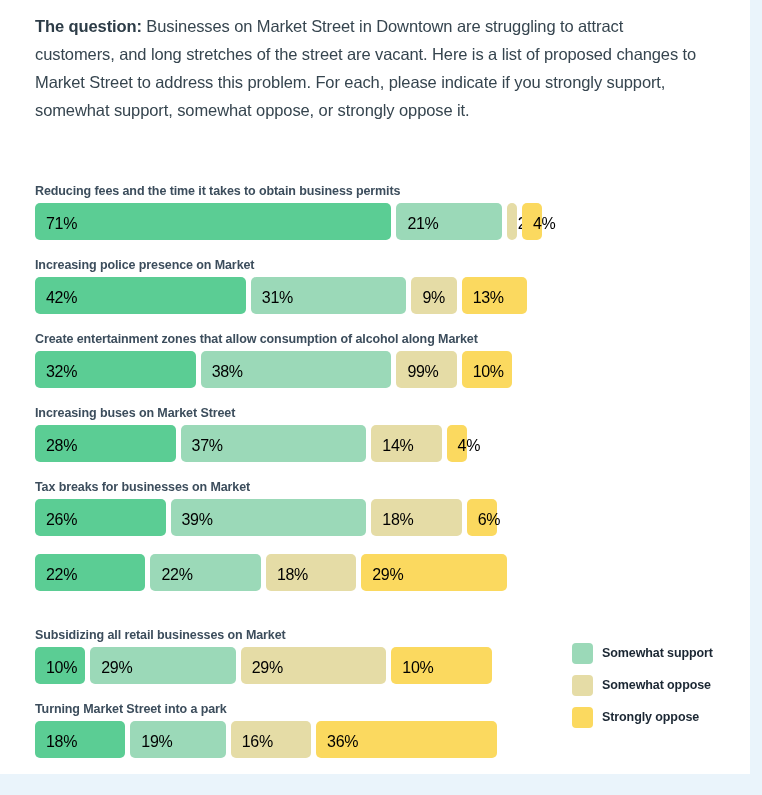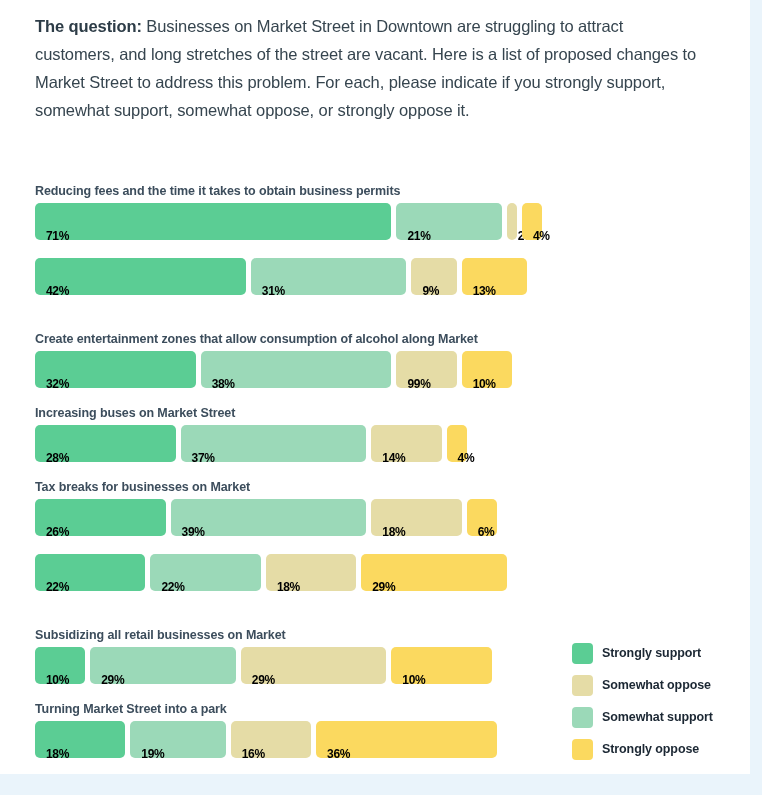--- a/index.html
+++ b/index.html
@@ -67,25 +67,25 @@
   }
   .seg {
     position: absolute;
     top: 0;
     height: 37px;
     border-radius: 5px;
     box-sizing: border-box;
   }
   .seg-label {
     position: absolute;
-    top: 15px;
+    top: 2px;
     height: 37px;
     line-height: 37px;
-    font-size: 12px;
-    font-weight: bold;
+    font-size: 16px;
+    font-weight: normal;
     color: #000000;
     white-space: nowrap;
     letter-spacing: -0.3px;
     pointer-events: none;
   }
 
   
   #legend {
     position: absolute;
     left: 572px;
@@ -134,20 +134,21 @@
           <div class="seg-label" style="left: 11px;">71%</div>
           <div class="seg" title="Somewhat support: 21%" style="left: 361.42px; width: 105.42px; background: rgb(155, 217, 184);"></div>
           <div class="seg-label" style="left: 372.42px;">21%</div>
           <div class="seg" title="Somewhat oppose: 2%" style="left: 471.84px; width: 10.04px; background: rgb(229, 220, 166);"></div>
           <div class="seg-label" style="left: 482.84px;">2%</div>
           <div class="seg" title="Strongly oppose: 4%" style="left: 486.88px; width: 20.08px; background: rgb(251, 217, 95);"></div>
           <div class="seg-label" style="left: 497.88px;">4%</div>
         </div>
       </div>
       <div class="bar-row" style="top: 258px;">
+        <div class="row-label">Increasing police presence on Market</div>
         <div class="bar-track">
           <div class="seg" title="Strongly support: 42%" style="left: 0px; width: 210.84px; background: rgb(91, 205, 148);"></div>
           <div class="seg-label" style="left: 11px;">42%</div>
           <div class="seg" title="Somewhat support: 31%" style="left: 215.84px; width: 155.62px; background: rgb(155, 217, 184);"></div>
           <div class="seg-label" style="left: 226.84px;">31%</div>
           <div class="seg" title="Somewhat oppose: 9%" style="left: 376.46px; width: 45.18px; background: rgb(229, 220, 166);"></div>
           <div class="seg-label" style="left: 387.46px;">9%</div>
           <div class="seg" title="Strongly oppose: 13%" style="left: 426.64px; width: 65.26px; background: rgb(251, 217, 95);"></div>
           <div class="seg-label" style="left: 437.64px;">13%</div>
         </div>
@@ -226,30 +227,26 @@
           <div class="seg" title="Somewhat oppose: 16%" style="left: 195.74px; width: 80.32px; background: rgb(229, 220, 166);"></div>
           <div class="seg-label" style="left: 206.74px;">16%</div>
           <div class="seg" title="Strongly oppose: 36%" style="left: 281.06px; width: 180.72px; background: rgb(251, 217, 95);"></div>
           <div class="seg-label" style="left: 292.06px;">36%</div>
         </div>
       </div>
     </div>
 
   <div id="legend">
       <div class="legend-item">
-        <span class="legend-swatch" style="background: rgb(91, 205, 148);"></span>
-        <span class="legend-text">Strongly support</span>
+        <span class="legend-swatch" style="background: rgb(155, 217, 184);"></span>
+        <span class="legend-text">Somewhat support</span>
       </div>
       <div class="legend-item">
         <span class="legend-swatch" style="background: rgb(229, 220, 166);"></span>
         <span class="legend-text">Somewhat oppose</span>
       </div>
       <div class="legend-item">
-        <span class="legend-swatch" style="background: rgb(155, 217, 184);"></span>
-        <span class="legend-text">Somewhat support</span>
-      </div>
-      <div class="legend-item">
         <span class="legend-swatch" style="background: rgb(251, 217, 95);"></span>
         <span class="legend-text">Strongly oppose</span>
       </div>
     </div>
 
 </div>
 
 </body></html>

